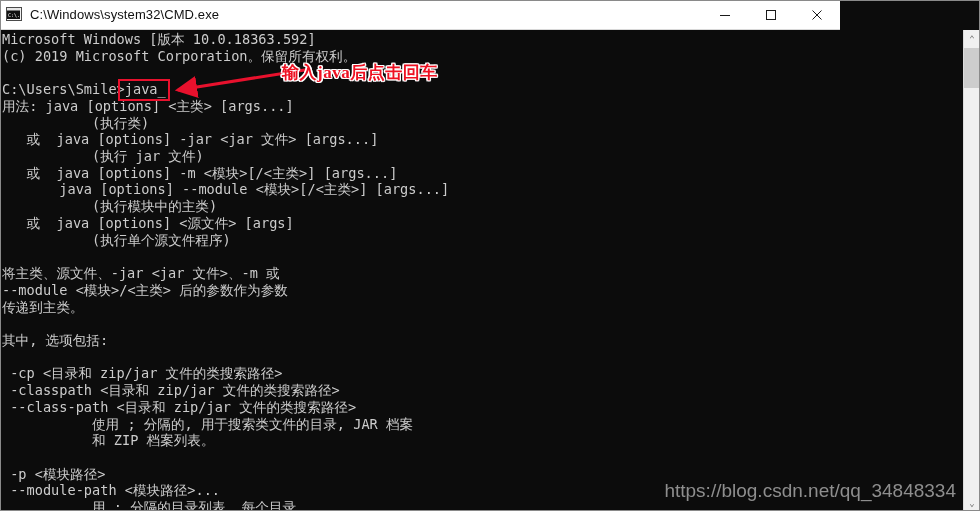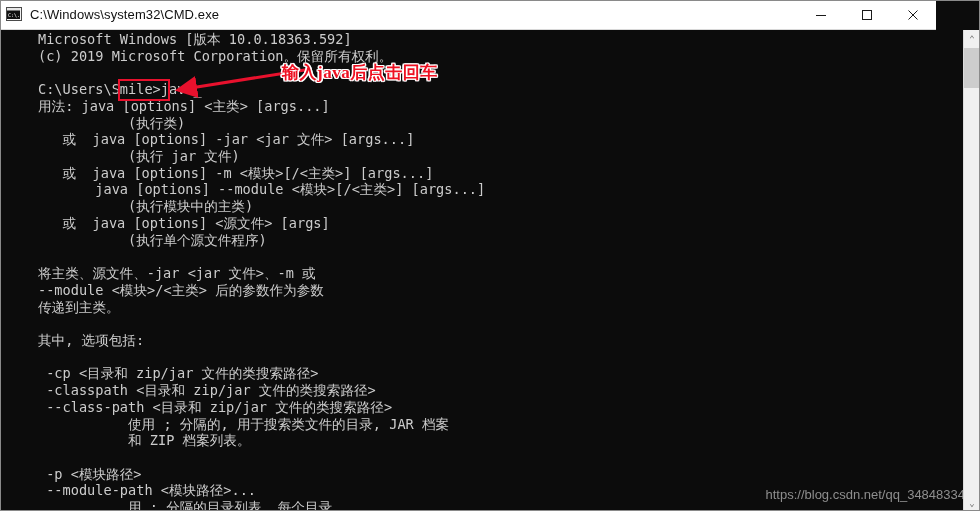--- a/index.html
+++ b/index.html
@@ -5,21 +5,21 @@
   html,body{margin:0;padding:0;}
   body{
     width:980px;height:511px;overflow:hidden;
     background:#000;
     font-family:"DejaVu Sans Mono","Liberation Mono",monospace;
   }
   #app{position:relative;width:980px;height:511px;overflow:hidden;background:#0c0c0c;}
 
   
   .titlebar{
-    position:absolute;left:0;top:0;width:936px;height:30px;
+    position:absolute;left:0;top:0;width:840px;height:30px;
     background:#ffffff;border-bottom:1px solid #d8d8d8;
     display:flex;align-items:center;
     box-sizing:border-box;
   }
   .tb-icon{
     width:16px;height:16px;margin-left:6px;margin-right:8px;
     flex:0 0 auto;position:relative;
   }
   .tb-icon .frame{
     position:absolute;left:0;top:0;width:16px;height:14px;
@@ -53,21 +53,21 @@
   }
   .term{
     position:absolute;left:2px;top:1px;
     color:#cccccc;
     font-family:"DejaVu Sans Mono","Liberation Mono",monospace;
     font-size:13.6px;
     line-height:16.72px;
     white-space:pre;
     letter-spacing:0px;
   }
-  .term .line{height:16.72px;margin-left:36px;}
+  .term .line{height:16.72px;}
 
   
   .vscroll{
     position:absolute;right:0;top:30px;width:17px;height:481px;
     background:#f0f0f0;border-left:1px solid #dcdcdc;box-sizing:border-box;
   }
   .sb-arrow{
     width:16px;height:17px;display:flex;align-items:center;justify-content:center;
     background:#f0f0f0;color:#606060;font-size:9px;
   }
@@ -91,23 +91,23 @@
     color:#ee1122;
     white-space:nowrap;
     letter-spacing:0.5px;
     text-shadow:
       -1.2px -1.2px 0 #ffffff, 1.2px -1.2px 0 #ffffff,
       -1.2px  1.2px 0 #ffffff, 1.2px  1.2px 0 #ffffff,
        0 -1.4px 0 #ffffff, 0 1.4px 0 #ffffff,
       -1.4px 0 0 #ffffff, 1.4px 0 0 #ffffff;
   }
   .watermark{
-    position:absolute;right:15px;bottom:9px;
+    position:absolute;right:24px;bottom:9px;
     font-family:"Liberation Sans","DejaVu Sans",sans-serif;
-    font-size:13px;color:#8e8e8e;white-space:nowrap;
+    font-size:19px;color:#8e8e8e;white-space:nowrap;
   }
   
   .winborder{
     position:absolute;left:0;top:0;width:980px;height:511px;
     border:1px solid #8a8a8a;box-sizing:border-box;pointer-events:none;
   }
 </style>
 </head>
 <body>
 

